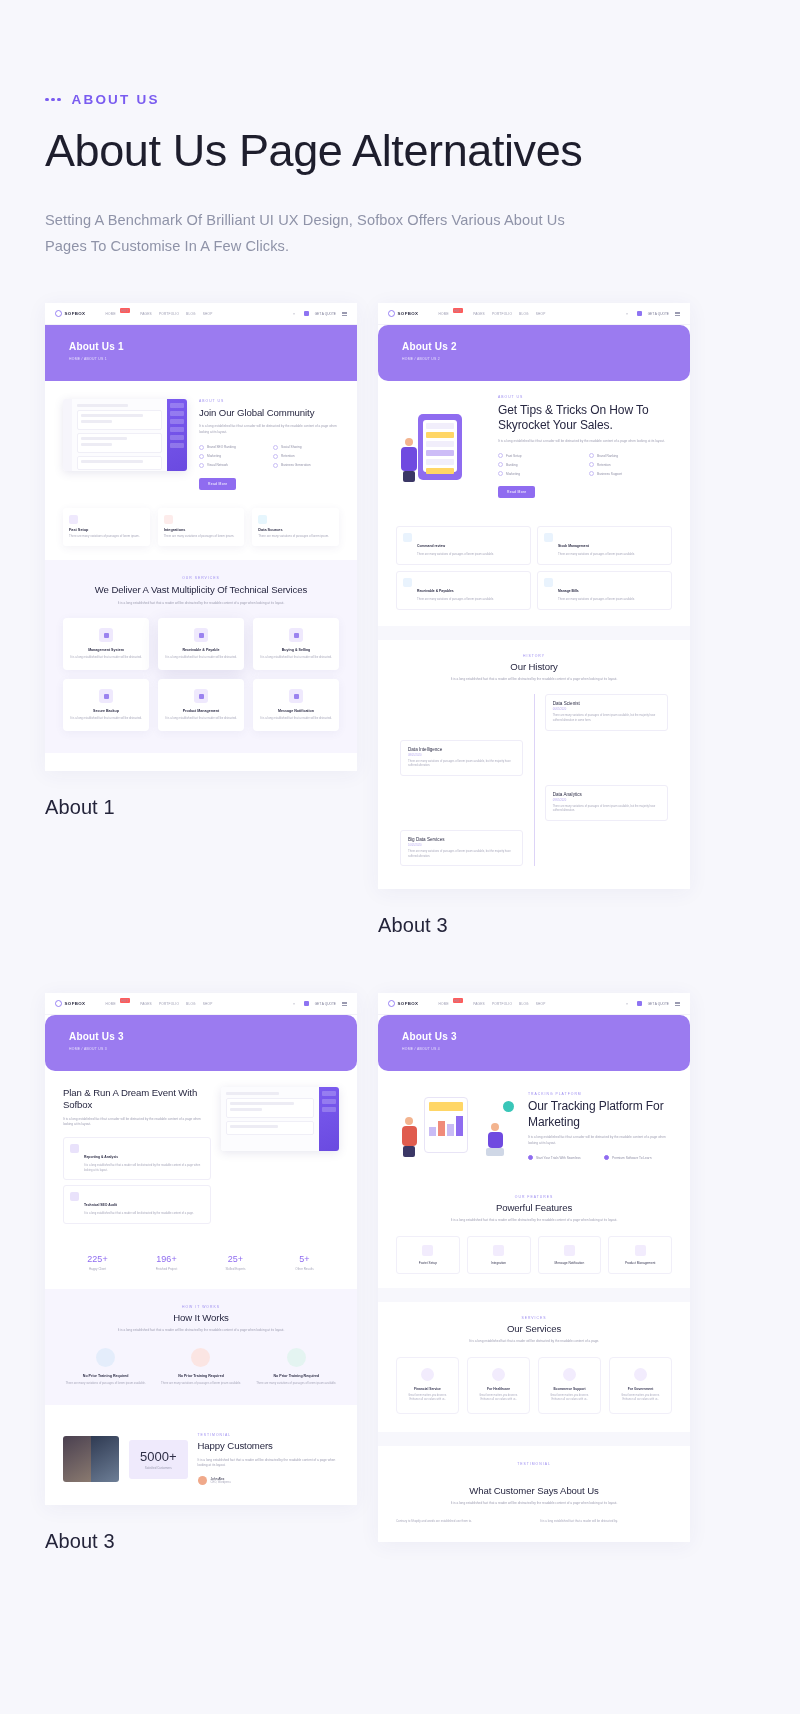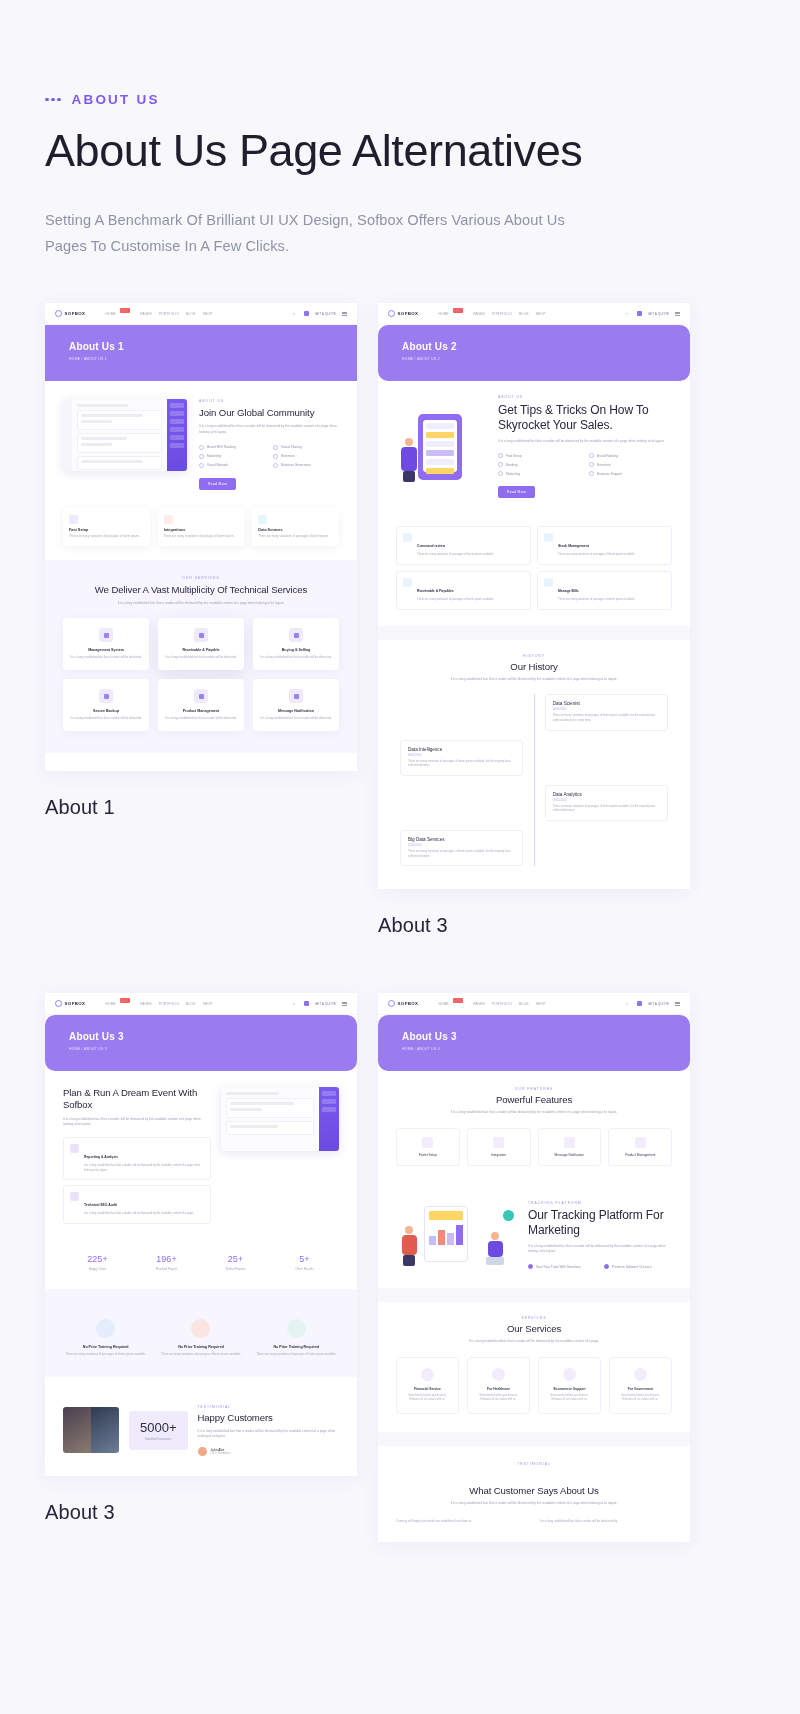--- a/index.html
+++ b/index.html
@@ -603,20 +603,25 @@
                 <div class="l">Skilled Experts</div>
               </div>
             <div>
                 <div class="n">5+</div>
                 <div class="l">Other Results</div>
               </div>
           </div>
         </div>
 
         <div class="sec sec-lav" style="padding-top:16px;padding-bottom:20px">
+          <div class="center">
+            <div class="micro-label">HOW IT WORKS</div>
+            <div class="mini-h3" style="margin-top:3px">How It Works</div>
+            <div class="mini-p center" style="max-width:190px;margin:4px auto 0">It is a long established fact that a reader will be distracted by the readable content of a page when looking at its layout.</div>
+          </div>
           <div class="steps">
             <div>
                 <div class="circ" style="background:#e4edfb"></div>
                 <div class="t">No Prior Training Required</div>
                 <div class="d">There are many variations of passages of lorem ipsum available.</div>
               </div>
             <div>
                 <div class="circ" style="background:#fbe5e3"></div>
                 <div class="t">No Prior Training Required</div>
                 <div class="d">There are many variations of passages of lorem ipsum available.</div>
@@ -681,46 +686,20 @@
                 <i></i>
                 <i></i>
                 <i></i>
               </span>
           </span>
         </div>
 
         <div class="mini-hero purple2">
           <h2>About Us 3</h2>
           <div class="mini-crumb">HOME  /  ABOUT US 4</div>
-        </div>
-
-        <div class="sec sec-white" style="padding-top:16px">
-          <div class="center">
-            <div class="micro-label">OUR FEATURES</div>
-            <div class="mini-h3" style="margin-top:3px">Powerful Features</div>
-            <div class="mini-p center" style="max-width:190px;margin:4px auto 0">It is a long established fact that a reader will be distracted by the readable content of a page when looking at its layout.</div>
-          </div>
-          <div class="pf-cards">
-            <div class="pf">
-                <div class="i"></div>
-                <div class="t">Fastet Setup</div>
-              </div>
-            <div class="pf">
-                <div class="i"></div>
-                <div class="t">Integration</div>
-              </div>
-            <div class="pf">
-                <div class="i"></div>
-                <div class="t">Message Notification</div>
-              </div>
-            <div class="pf">
-                <div class="i"></div>
-                <div class="t">Product Management</div>
-              </div>
-          </div>
         </div>
 
         <div class="sec sec-white" style="padding-top:6px;padding-bottom:18px">
           <div class="tracking">
             <div class="track-illu">
               <div style="position:absolute;left:28px;top:6px;width:44px;height:56px;border-radius:4px;background:#fff;border:1px solid #e8e4f6;padding:4px">
                 <div style="height:9px;background:#ffd666;border-radius:1px;margin-bottom:3px"></div>
                 <div style="display:flex;gap:2px;align-items:flex-end;height:22px">
                   <span style="flex:1;height:40%;background:#c9bcf5;display:block"></span>
                   <span style="flex:1;height:70%;background:#f08b7a;display:block"></span>
@@ -751,20 +730,46 @@
                   </div>
                 <div class="tick">
                     <span class="c" style="background:#8f6cf0;border-color:#8f6cf0"></span>
                     <span>Premium Software To Learn</span>
                   </div>
               </div>
             </div>
           </div>
         </div>
 
+        <div class="sec sec-white" style="padding-top:16px">
+          <div class="center">
+            <div class="micro-label">OUR FEATURES</div>
+            <div class="mini-h3" style="margin-top:3px">Powerful Features</div>
+            <div class="mini-p center" style="max-width:190px;margin:4px auto 0">It is a long established fact that a reader will be distracted by the readable content of a page when looking at its layout.</div>
+          </div>
+          <div class="pf-cards">
+            <div class="pf">
+                <div class="i"></div>
+                <div class="t">Fastet Setup</div>
+              </div>
+            <div class="pf">
+                <div class="i"></div>
+                <div class="t">Integration</div>
+              </div>
+            <div class="pf">
+                <div class="i"></div>
+                <div class="t">Message Notification</div>
+              </div>
+            <div class="pf">
+                <div class="i"></div>
+                <div class="t">Product Management</div>
+              </div>
+          </div>
+        </div>
+
         <div style="height:14px;background:#f7f7fc"></div>
 
         <div class="sec sec-white" style="padding-top:14px;padding-bottom:18px">
           <div class="center">
             <div class="micro-label">SERVICES</div>
             <div class="mini-h3" style="margin-top:3px">Our Services</div>
             <div class="mini-p center" style="max-width:180px;margin:4px auto 0">It is a long established fact that a reader will be distracted by the readable content of a page.</div>
           </div>
           <div class="srv-cards">
             <div class="srv">

